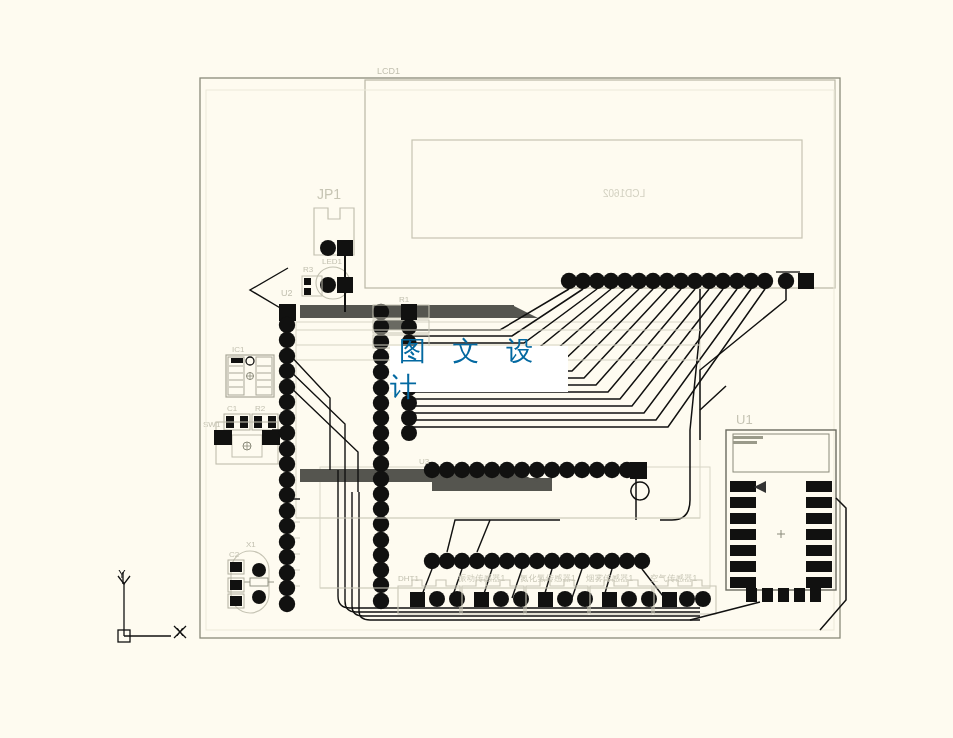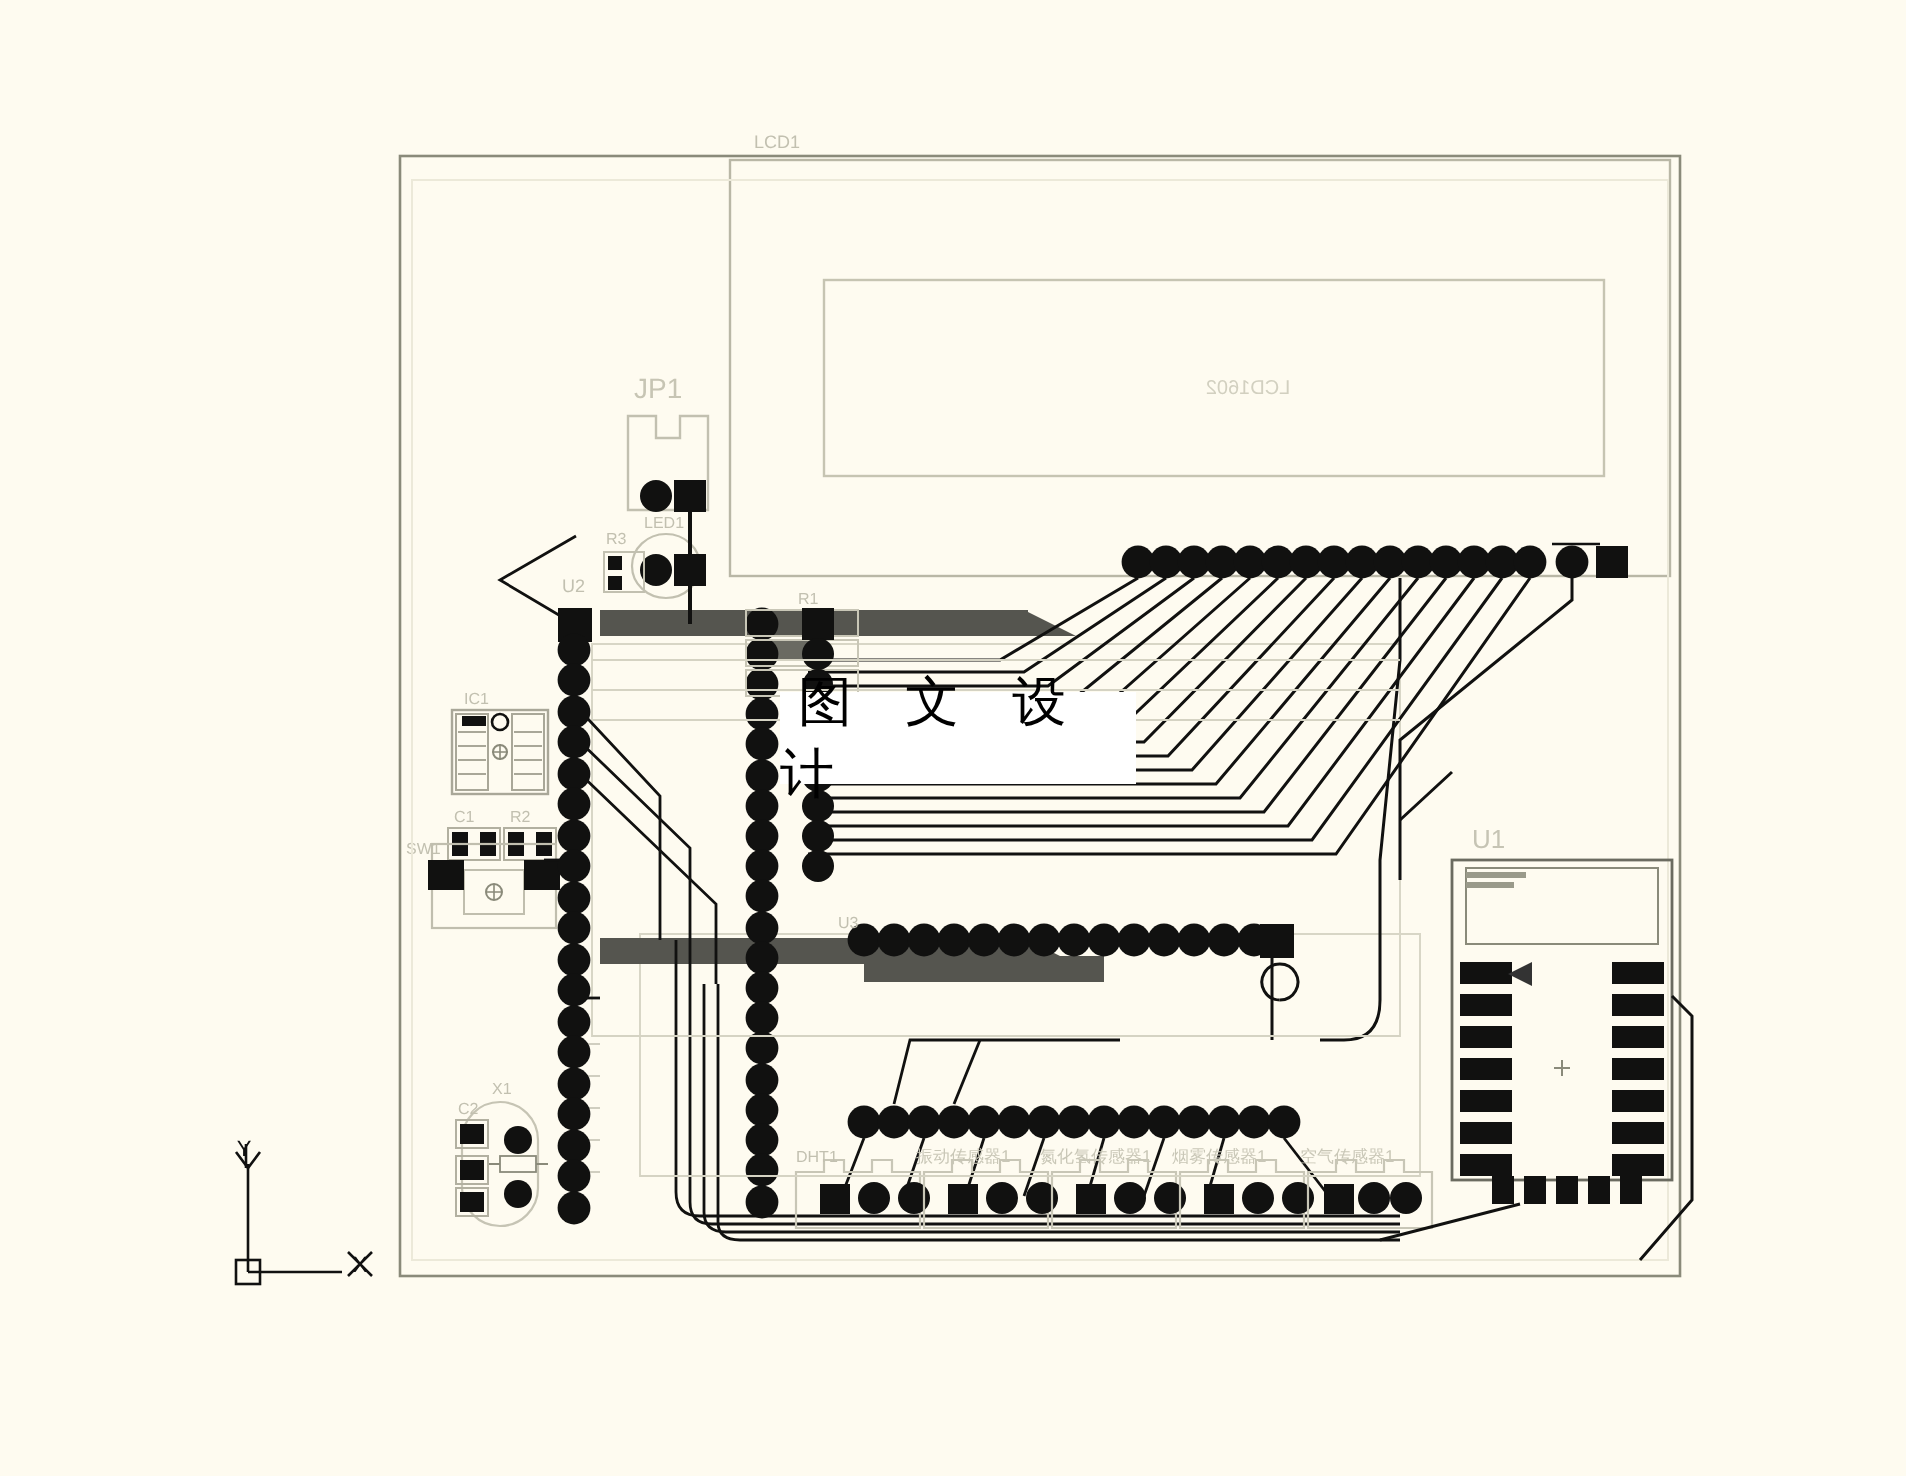--- a/index.html
+++ b/index.html
@@ -12,21 +12,21 @@
   #stage{position:relative;width:953px;height:738px;background:#fefbf0;}
   #pcb{position:absolute;left:0;top:0;width:953px;height:738px;}
   .wm{
     position:absolute;
     left:390px;top:346px;
     width:178px;height:46px;
     background:#ffffff;
     display:flex;align-items:center;justify-content:center;
     letter-spacing:9px;
     font-family:"DejaVu Serif","Liberation Serif",serif;
-    font-size:27px;color:#000000;
+    font-size:27px;color:#0369a1;
     text-indent:9px;
   }
 </style>
 </head>
 <body>
 
 <div id="stage">
 
   <svg id="pcb" viewBox="0 0 953 738">
     <defs>

